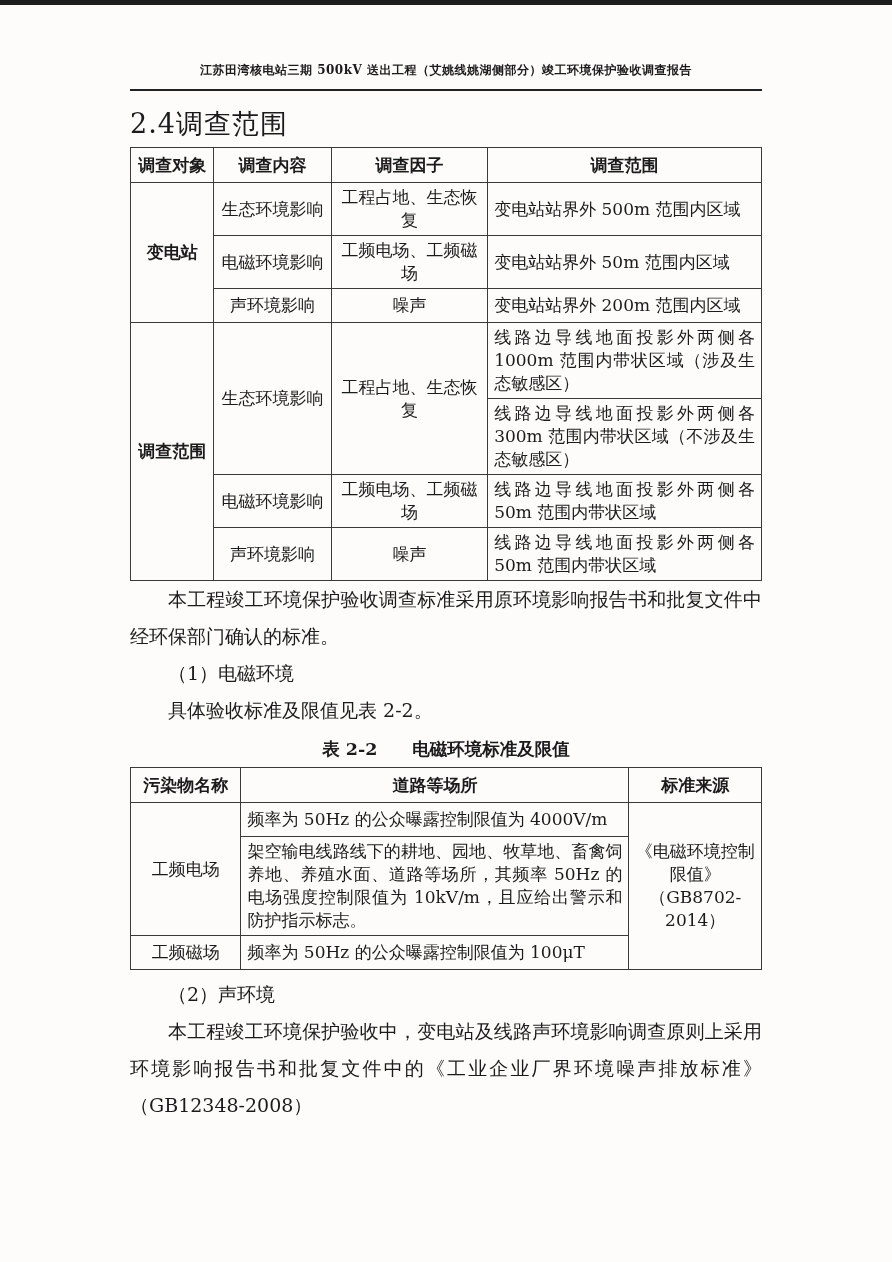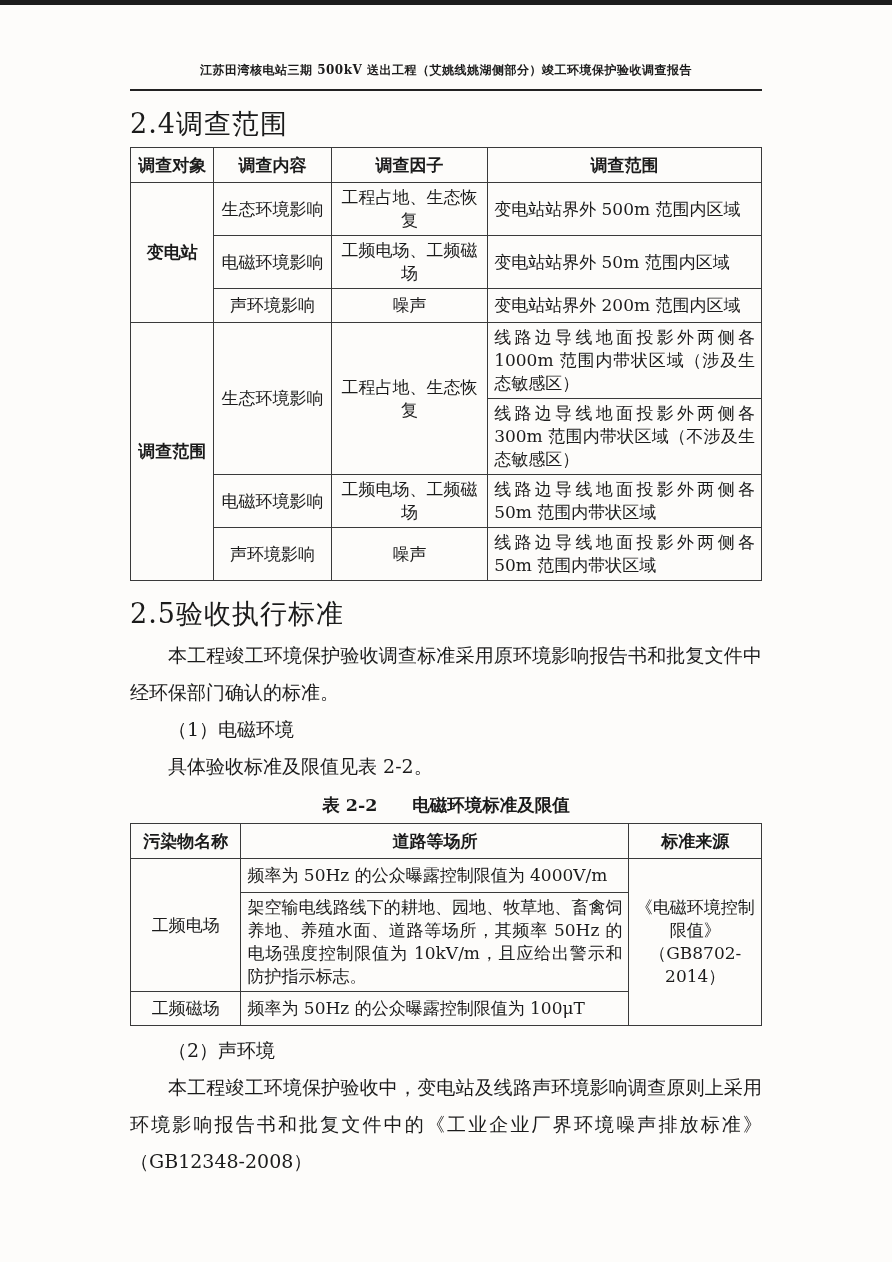--- a/index.html
+++ b/index.html
@@ -138,21 +138,20 @@
       <td class="scope">线路边导线地面投影外两侧各 50m 范围内带状区域</td>
     </tr>
     <tr>
       <td>声环境影响</td>
       <td>噪声</td>
       <td class="scope">线路边导线地面投影外两侧各 50m 范围内带状区域</td>
     </tr>
   </tbody>
     </table>
 
-  <h2 class="sec">2.5验收执行标准</h2>
 
   <p class="para">本工程竣工环境保护验收调查标准采用原环境影响报告书和批复文件中经环保部门确认的标准。</p>
 
   <p class="plain-line">（1）电磁环境</p>
   <p class="plain-line">具体验收标准及限值见表 2-2。</p>
 
   <div class="tbl-caption">表 2-2　　电磁环境标准及限值</div>
 
   <table class="doc">
     <colgroup>

